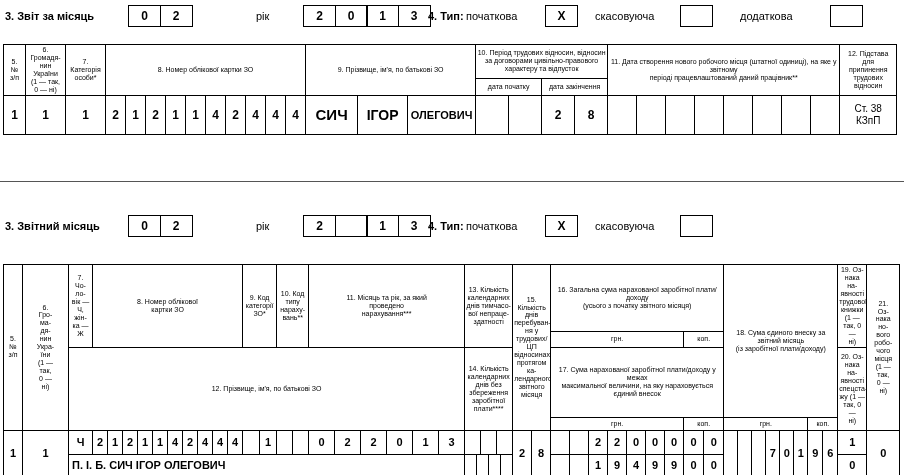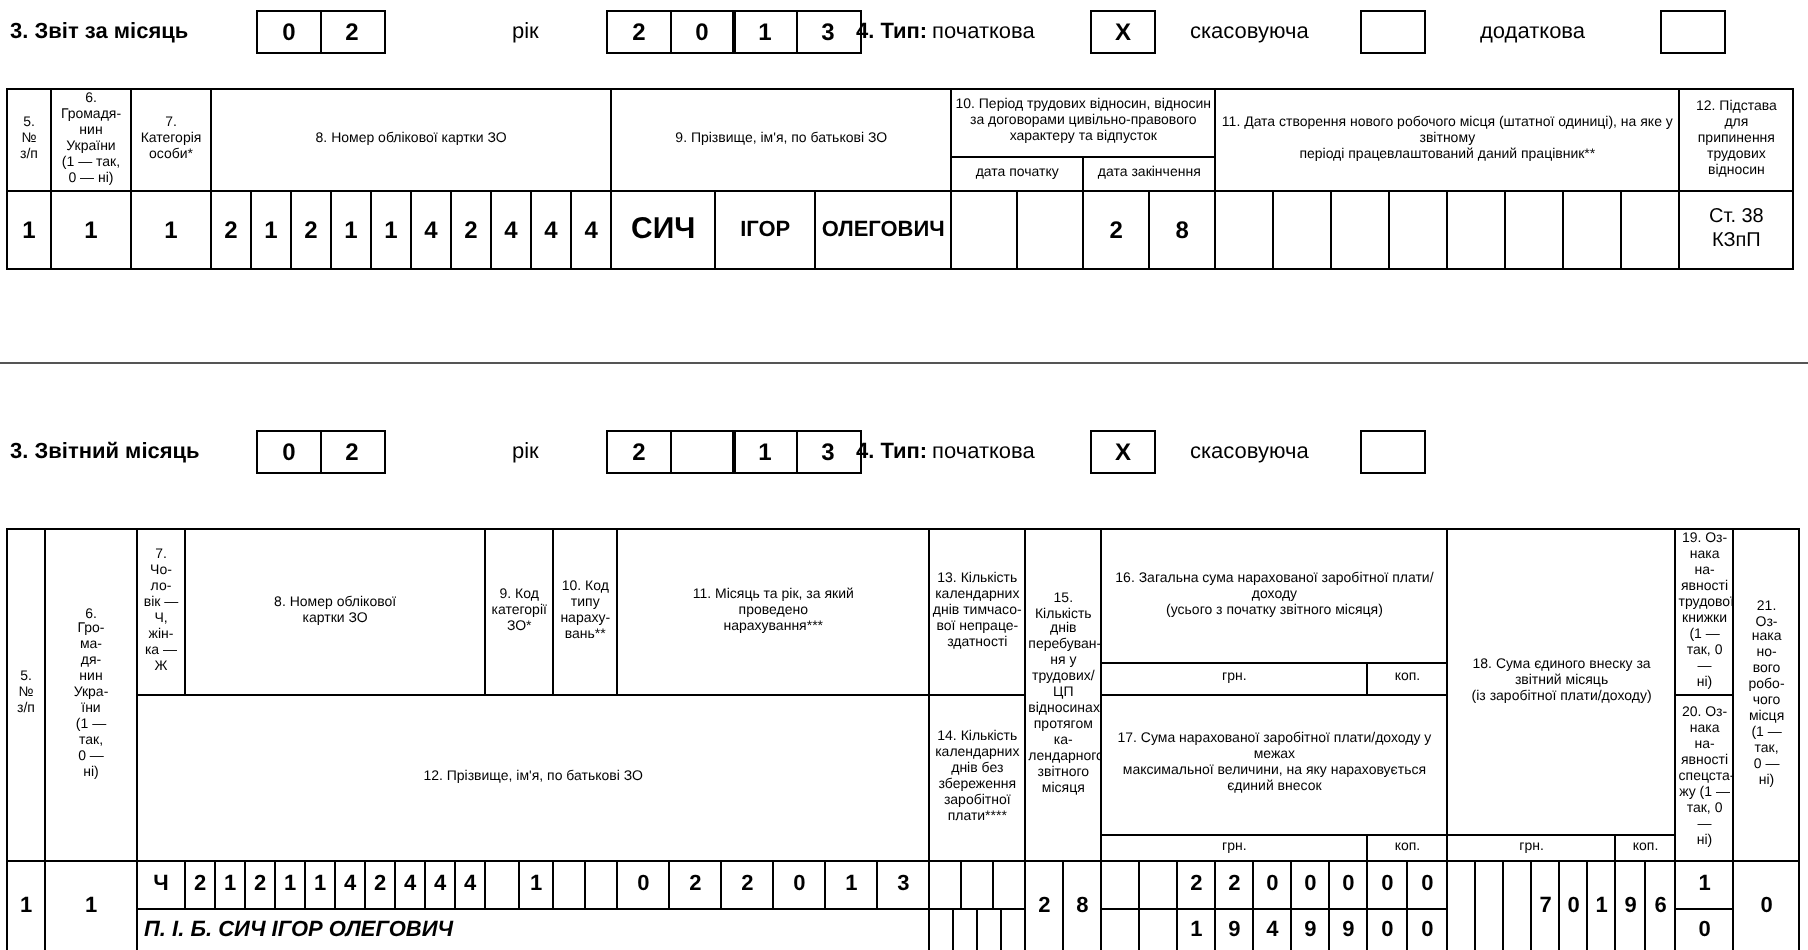--- a/index.html
+++ b/index.html
@@ -9,21 +9,21 @@
   .blabel{font-weight:bold;}
   .boxgroup{position:absolute;top:2px;display:flex;}
   .box{width:31px;height:20px;border:1.5px solid #000;display:flex;align-items:center;justify-content:center;font-size:12px;font-weight:bold;}
   .boxgroup .box + .box{margin-left:-1.5px;}
   .divider{position:absolute;left:0;width:904px;height:1px;background:#555;}
   table{border-collapse:collapse;table-layout:fixed;position:absolute;background:#fff;}
   td{border:1px solid #000;text-align:center;vertical-align:middle;padding:0;overflow:hidden;}
   .hdr{font-size:7px;line-height:1.14;white-space:pre-line;font-weight:normal;padding:1px;}
   .dat{font-size:11px;font-weight:bold;}
   .t1 .dat{font-size:12px;}
-  .nameleft{text-align:left;padding-left:3px;font-style:italic;}
+  .nameleft{text-align:left;padding-left:3px;}
   .basis{font-size:10px;font-weight:normal;white-space:pre-line;line-height:1.2;}
 </style>
 </head>
 <body>
 
 <div class="strip" style="top:3px;">
   <span class="blabel" style="left:5px;">3. Звіт за місяць</span>
   <div class="boxgroup" style="left:128px;">
     <div class="box">0</div>
     <div class="box">2</div>
@@ -99,21 +99,21 @@
     <td class="dat">1</td>
     <td class="dat">2</td>
     <td class="dat">1</td>
     <td class="dat">1</td>
     <td class="dat">4</td>
     <td class="dat">2</td>
     <td class="dat">4</td>
     <td class="dat">4</td>
     <td class="dat">4</td>
     <td class="dat" style="font-size:15px;">СИЧ</td>
-    <td class="dat" style="font-size:11px;">ІГОР</td>
+    <td class="dat" style="font-size:14px;">ІГОР</td>
     <td class="dat" style="font-size:11px;margin-left:15px;">ОЛЕГОВИЧ</td>
     <td class="dat"></td>
     <td class="dat"></td>
     <td class="dat">2</td>
     <td class="dat">8</td>
     <td class="dat"></td>
     <td class="dat"></td>
     <td class="dat"></td>
     <td class="dat"></td>
     <td class="dat"></td>

